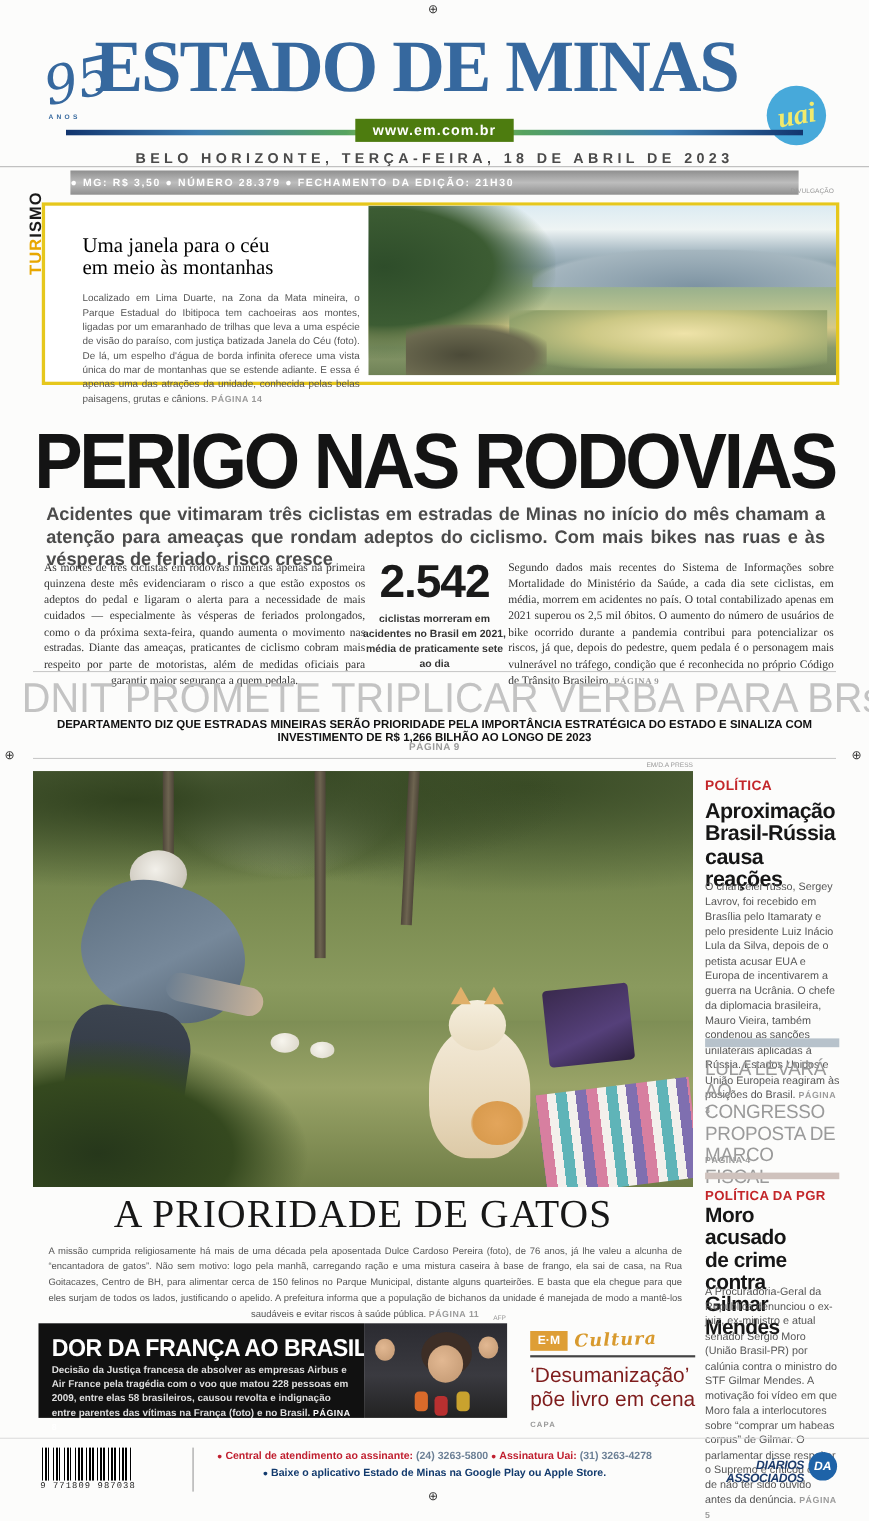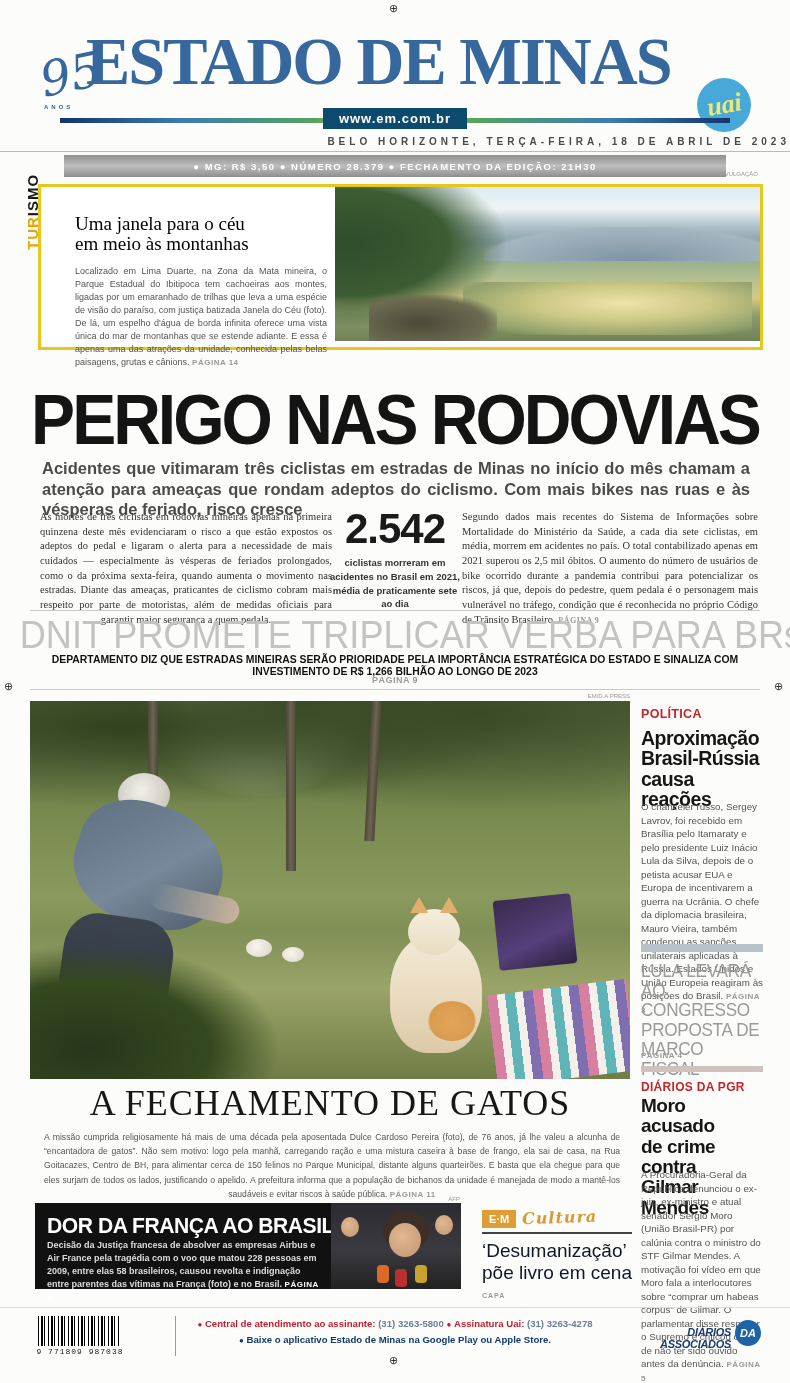--- a/index.html
+++ b/index.html
@@ -14,28 +14,28 @@
   .mast-title{left:86px;top:28px;width:630px;font-family:"Liberation Serif",serif;
               font-weight:bold;font-size:67px;line-height:1;color:#36689E;letter-spacing:-2px;
               transform:scaleX(.99);transform-origin:left;white-space:nowrap;}
   .uai-circle{left:697px;top:78px;width:54px;height:54px;border-radius:50%;
               background:#47a9da;display:flex;align-items:center;justify-content:center;}
   .uai-circle span{font-family:"Liberation Serif",serif;font-style:italic;font-weight:bold;
               font-size:26px;color:#f1ea6d;transform:rotate(-10deg);}
   .grad-rule{left:60px;top:118px;width:670px;height:5px;
              background:linear-gradient(90deg,#12356e,#3c7cb0 18%,#56a35e 38%,#d8d266 48%,#56a35e 62%,#3c7cb0 82%,#12356e);}
   .url-pill{left:0;top:108px;width:790px;text-align:center;}
-  .url-pill span{display:inline-block;background:#0c4a6e;color:#fff;font-weight:bold;
+  .url-pill span{display:inline-block;background:#4d7c0f;color:#fff;font-weight:bold;
                  font-size:13px;padding:3px 16px;letter-spacing:1px;}
-  .dateline{left:0;top:136px;width:790px;text-align:right;font-size:10px;letter-spacing:4px;
+  .dateline{left:0;top:136px;width:790px;text-align:center;font-size:13px;letter-spacing:4px;
             color:#4a4a4a;font-weight:bold;}
   .top-hairline{left:0;top:151px;width:790px;height:1px;background:#bbb;}
   .info-bar{left:64px;top:155px;width:662px;height:22px;
             background:linear-gradient(180deg,#8f8f8f,#bdbdbd 50%,#8f8f8f);
-            display:flex;align-items:center;justify-content:center;}
+            display:flex;align-items:center;}
   .info-bar span{color:#fff;font-weight:bold;font-size:9.5px;letter-spacing:1.5px;}
   
   .tur-credit{left:430px;top:171px;width:328px;text-align:right;font-size:6px;color:#999;}
   .tur-box{left:38px;top:184px;width:719px;height:160px;background:#fff;
            border:3px solid #e6c71c;}
   .tur-label{left:24px;top:250px;transform:rotate(-90deg);transform-origin:left top;
              font-weight:bold;font-size:15px;letter-spacing:1px;white-space:nowrap;}
   .tur-label .p1{color:#e8a700;} .tur-label .p2{color:#1a1a1a;}
   .tur-head{left:34px;top:16px;width:250px;font-family:"Liberation Serif",serif;
             font-size:19px;line-height:1.05;color:#000000;white-space:pre-line;margin-top:11px;}
@@ -132,21 +132,21 @@
   .fr-photo{left:331px;top:1203px;width:130px;height:86px;overflow:hidden;
       background:linear-gradient(180deg,#2b2b31,#3a3a40 55%,#222);}
   .fp-face{position:absolute;border-radius:50%;background:radial-gradient(circle at 40% 40%,#e2b892,#c09670);}
   .fp-hair{position:absolute;left:52px;top:8px;width:46px;height:40px;border-radius:50%;background:#3d2e26;}
   .fp-mic{position:absolute;width:12px;height:18px;border-radius:4px;}
   .cult-logo{left:482px;top:1210px;width:34px;height:18px;background:#de9e35;color:#fff;
              font-weight:bold;font-size:11px;display:flex;align-items:center;justify-content:center;}
   .cult-word{left:522px;top:1208px;font-family:"DejaVu Serif",serif;font-style:italic;font-weight:bold;
              font-size:16px;color:#d89a2e;letter-spacing:1px;transform:rotate(-2deg);}
   .cult-rule{left:482px;top:1232px;width:150px;height:2px;background:#444;}
-  .cult-head{left:482px;top:1240px;width:160px;font-size:19px;line-height:1.18;color:#0f172a;white-space:pre-line;}
+  .cult-head{left:482px;top:1240px;width:160px;font-size:19px;line-height:1.18;color:#7f1d1d;white-space:pre-line;}
   .cult-page{left:482px;top:1292px;font-size:7px;color:#9a9a9a;font-weight:bold;letter-spacing:1px;}
   
   .foot-hairline{left:0;top:1307px;width:790px;height:1px;background:#ddd;}
   .barcode{left:38px;top:1316px;width:82px;height:30px;background:
      repeating-linear-gradient(90deg,#000 0 1px,#fff 1px 3px,#000 3px 5px,#fff 5px 6px,#000 6px 7px,#fff 7px 10px);}
   .barcode-num{left:34px;top:1347px;width:92px;text-align:center;font-family:"Liberation Mono",monospace;
                font-size:8px;color:#222;letter-spacing:1px;}
   .foot-div{left:175px;top:1316px;width:1px;height:40px;background:#999;}
   .foot-lines{left:185px;top:1316px;width:420px;text-align:center;font-size:9.6px;line-height:1.7;}
   .foot-lines .lbl-navy{color:#123a6d;font-weight:bold;}
@@ -242,27 +242,27 @@
 Brasil-Rússia
 causa reações</div>
   <p class="abs sb sb-body" style="top:800px;margin:0;"><span>O chanceler russo, Sergey Lavrov, foi recebido em Brasília pelo Itamaraty e pelo presidente Luiz Inácio Lula da Silva, depois de o petista acusar EUA e Europa de incentivarem a guerra na Ucrânia. O chefe da diplomacia brasileira, Mauro Vieira, também condenou as sanções unilaterais aplicadas à Rússia. Estados Unidos e União Europeia reagiram às posições do Brasil.</span> <span class="pageref">PÁGINA 3</span></p>
   <div class="abs sb-bar" style="top:944px;"></div>
   <div class="abs sb lula-head" style="top:962px;">LULA LEVARÁ
 AO CONGRESSO
 PROPOSTA DE
 MARCO FISCAL</div>
   <div class="abs sb" style="top:1044px;"><span class="pageref">PÁGINA 4</span></div>
   <div class="abs sb-bar2" style="top:1066px;"></div>
-  <div class="abs sb kicker" style="top:1080px;font-size:12px;">DIÁRIOS DA PGR</div>
+  <div class="abs sb kicker" style="top:1080px;font-size:12px;">POLÍTICA DA PGR</div>
   <div class="abs sb sb-head2" style="top:1096px;">Moro acusado
 de crime contra
 Gilmar Mendes</div>
   <p class="abs sb sb-body" style="top:1168px;margin:0;"><span>A Procuradoria-Geral da República denunciou o ex-juiz, ex-ministro e atual senador Sergio Moro (União Brasil-PR) por calúnia contra o ministro do STF Gilmar Mendes. A motivação foi vídeo em que Moro fala a interlocutores sobre “comprar um habeas corpus” de Gilmar. O parlamentar disse respeitar o Supremo e criticou o fato de não ter sido ouvido antes da denúncia.</span> <span class="pageref">PÁGINA 5</span></p>
 
-  <div class="abs cats-head">A FECHAMENTO DE GATOS</div>
+  <div class="abs cats-head">A PRIORIDADE DE GATOS</div>
   <p class="abs cats-cap" style="margin:0;"><span>A missão cumprida religiosamente há mais de uma década pela aposentada Dulce Cardoso Pereira (foto), de 76 anos, já lhe valeu a alcunha de “encantadora de gatos”. Não sem motivo: logo pela manhã, carregando ração e uma mistura caseira à base de frango, ela sai de casa, na Rua Goitacazes, Centro de BH, para alimentar cerca de 150 felinos no Parque Municipal, distante alguns quarteirões. E basta que ela chegue para que eles surjam de todos os lados, justificando o apelido. A prefeitura informa que a população de bichanos da unidade é manejada de modo a mantê-los saudáveis e evitar riscos à saúde pública.</span> <span class="pageref">PÁGINA 11</span></p>
 
   <div class="abs fr-credit">AFP</div>
   <div class="abs fr-box">
     <div class="fr-head">DOR DA FRANÇA AO BRASIL</div>
     <p class="fr-body" style="margin:0;"><span>Decisão da Justiça francesa de absolver as empresas Airbus e Air France pela tragédia com o voo que matou 228 pessoas em 2009, entre elas 58 brasileiros, causou revolta e indignação entre parentes das vítimas na França (foto) e no Brasil.</span> <span class="pageref">PÁGINA 8</span></p>
   </div>
   <div class="abs fr-photo">
     <div class="fp-hair"></div>
     <div class="fp-face" style="left:58px;top:20px;width:32px;height:34px;"></div>
@@ -281,21 +281,21 @@
   <div class="abs cult-page">CAPA</div>
 
   <div class="abs foot-hairline"></div>
   <div class="abs barcode"></div>
   <div class="abs barcode-num">9 771809 987038</div>
   <div class="abs foot-div"></div>
   <div class="abs foot-lines">
     <div>
       <span class="bullet-red">●</span>
       <span class="lbl-red">Central de atendimento ao assinante:</span>
-      <span class="ph">(31) 3263-5800</span>
+      <span class="ph">(24) 3263-5800</span>
       <span class="bullet-red">●</span>
       <span class="lbl-red">Assinatura Uai:</span>
       <span class="ph">(31) 3263-4278</span>
     </div>
     <div>
       <span class="bullet-red" style="color:#123a6d;">●</span>
       <span class="lbl-navy">Baixe o aplicativo Estado de Minas na Google Play ou Apple Store.</span>
     </div>
   </div>
   <div class="abs brand">DIÁRIOS ASSOCIADOS</div>

